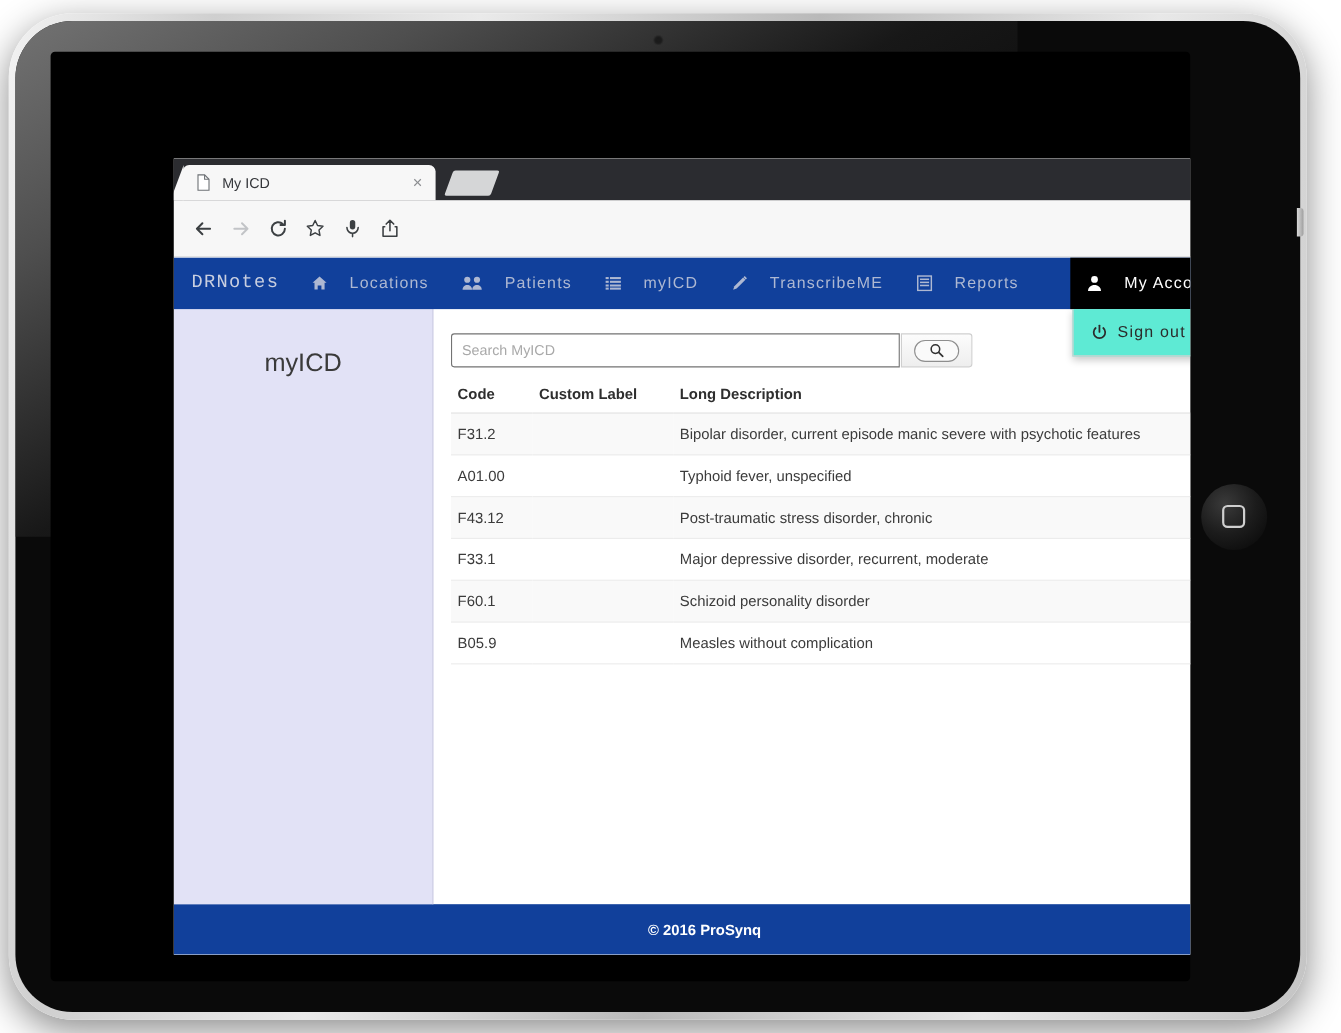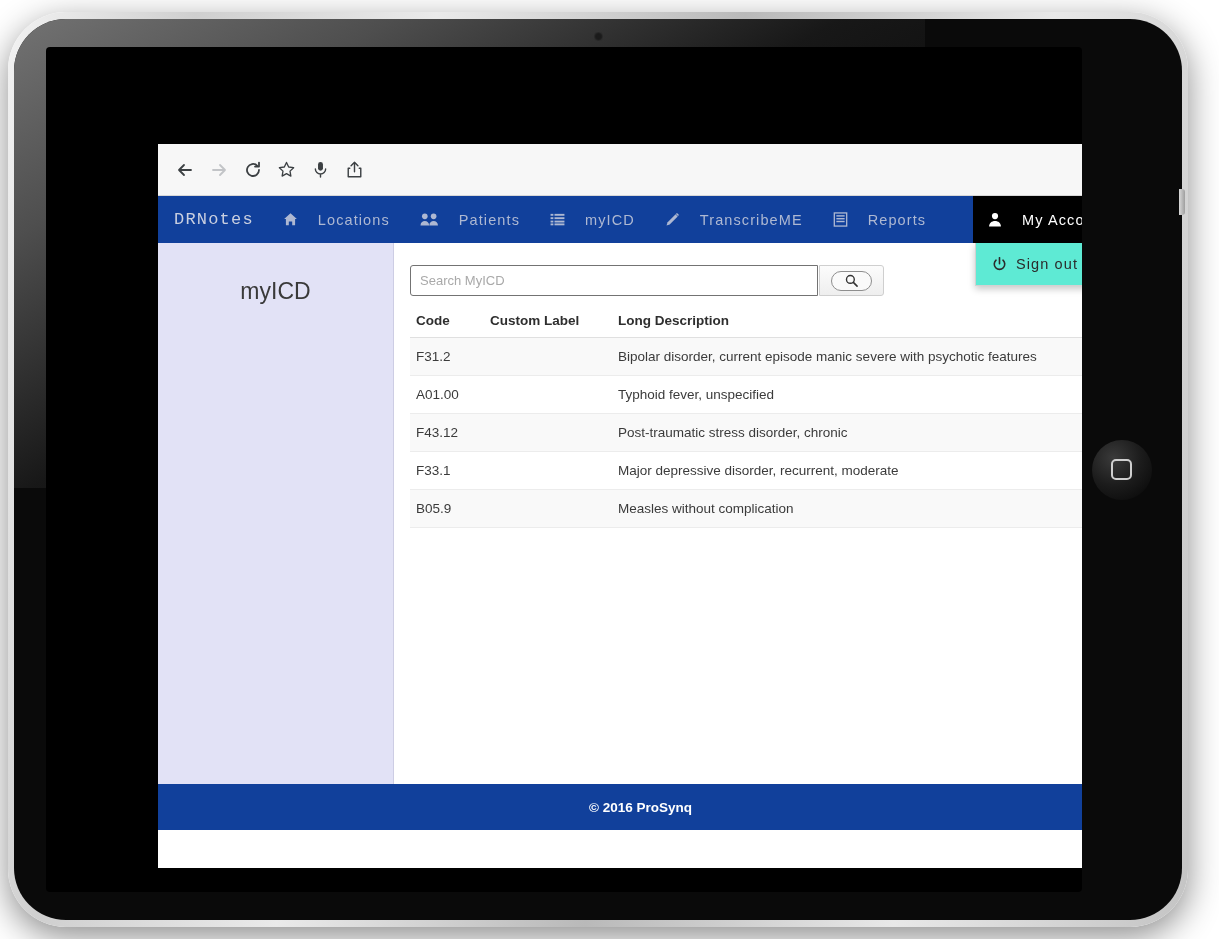--- a/index.html
+++ b/index.html
@@ -366,20 +366,33 @@
   <div class="device-bezel">
     <div class="cam"></div>
     <div class="home-button">
         <div class="sq"></div>
       </div>
 
     <div class="device-screen">
 
       <div class="browser">
 
+        <div class="tabstrip">
+          <div class="tab">
+            <span class="tab-favicon">
+              <svg width="14" height="16" viewBox="0 0 14 16">
+                  <path d="M2 1h6l4 4v10H2z" fill="#fff" stroke="#6d7175" stroke-width="1"></path>
+                  <path d="M8 1v4h4" fill="none" stroke="#6d7175" stroke-width="1"></path>
+                </svg>
+            </span>
+            <span class="tab-title">My ICD</span>
+            <span class="tab-close">×</span>
+          </div>
+          <div class="newtab"></div>
+        </div>
 
         <div class="omnibar">
           <div class="nav-btn">
             <svg width="20" height="20" viewBox="0 0 20 20">
                 <path d="M16 10H4M9 5l-5 5 5 5" fill="none" stroke="currentColor" stroke-width="1.8" stroke-linecap="round" stroke-linejoin="round"></path>
               </svg>
           </div>
           <div class="nav-btn disabled">
             <svg width="20" height="20" viewBox="0 0 20 20">
                 <path d="M4 10h12M11 5l5 5-5 5" fill="none" stroke="currentColor" stroke-width="1.8" stroke-linecap="round" stroke-linejoin="round"></path>
@@ -543,20 +556,25 @@
                     <td>F43.12</td>
                     <td></td>
                     <td>Post-traumatic stress disorder, chronic</td>
                   </tr>
                   <tr>
                     <td>F33.1</td>
                     <td></td>
                     <td>Major depressive disorder, recurrent, moderate</td>
                   </tr>
                   <tr>
+                    <td>F60.1</td>
+                    <td></td>
+                    <td>Schizoid personality disorder</td>
+                  </tr>
+                  <tr>
                     <td>B05.9</td>
                     <td></td>
                     <td>Measles without complication</td>
                   </tr>
                 </tbody>
               </table>
             </div>
           </div>
 
           <div class="pagefooter">© 2016 ProSynq</div>

